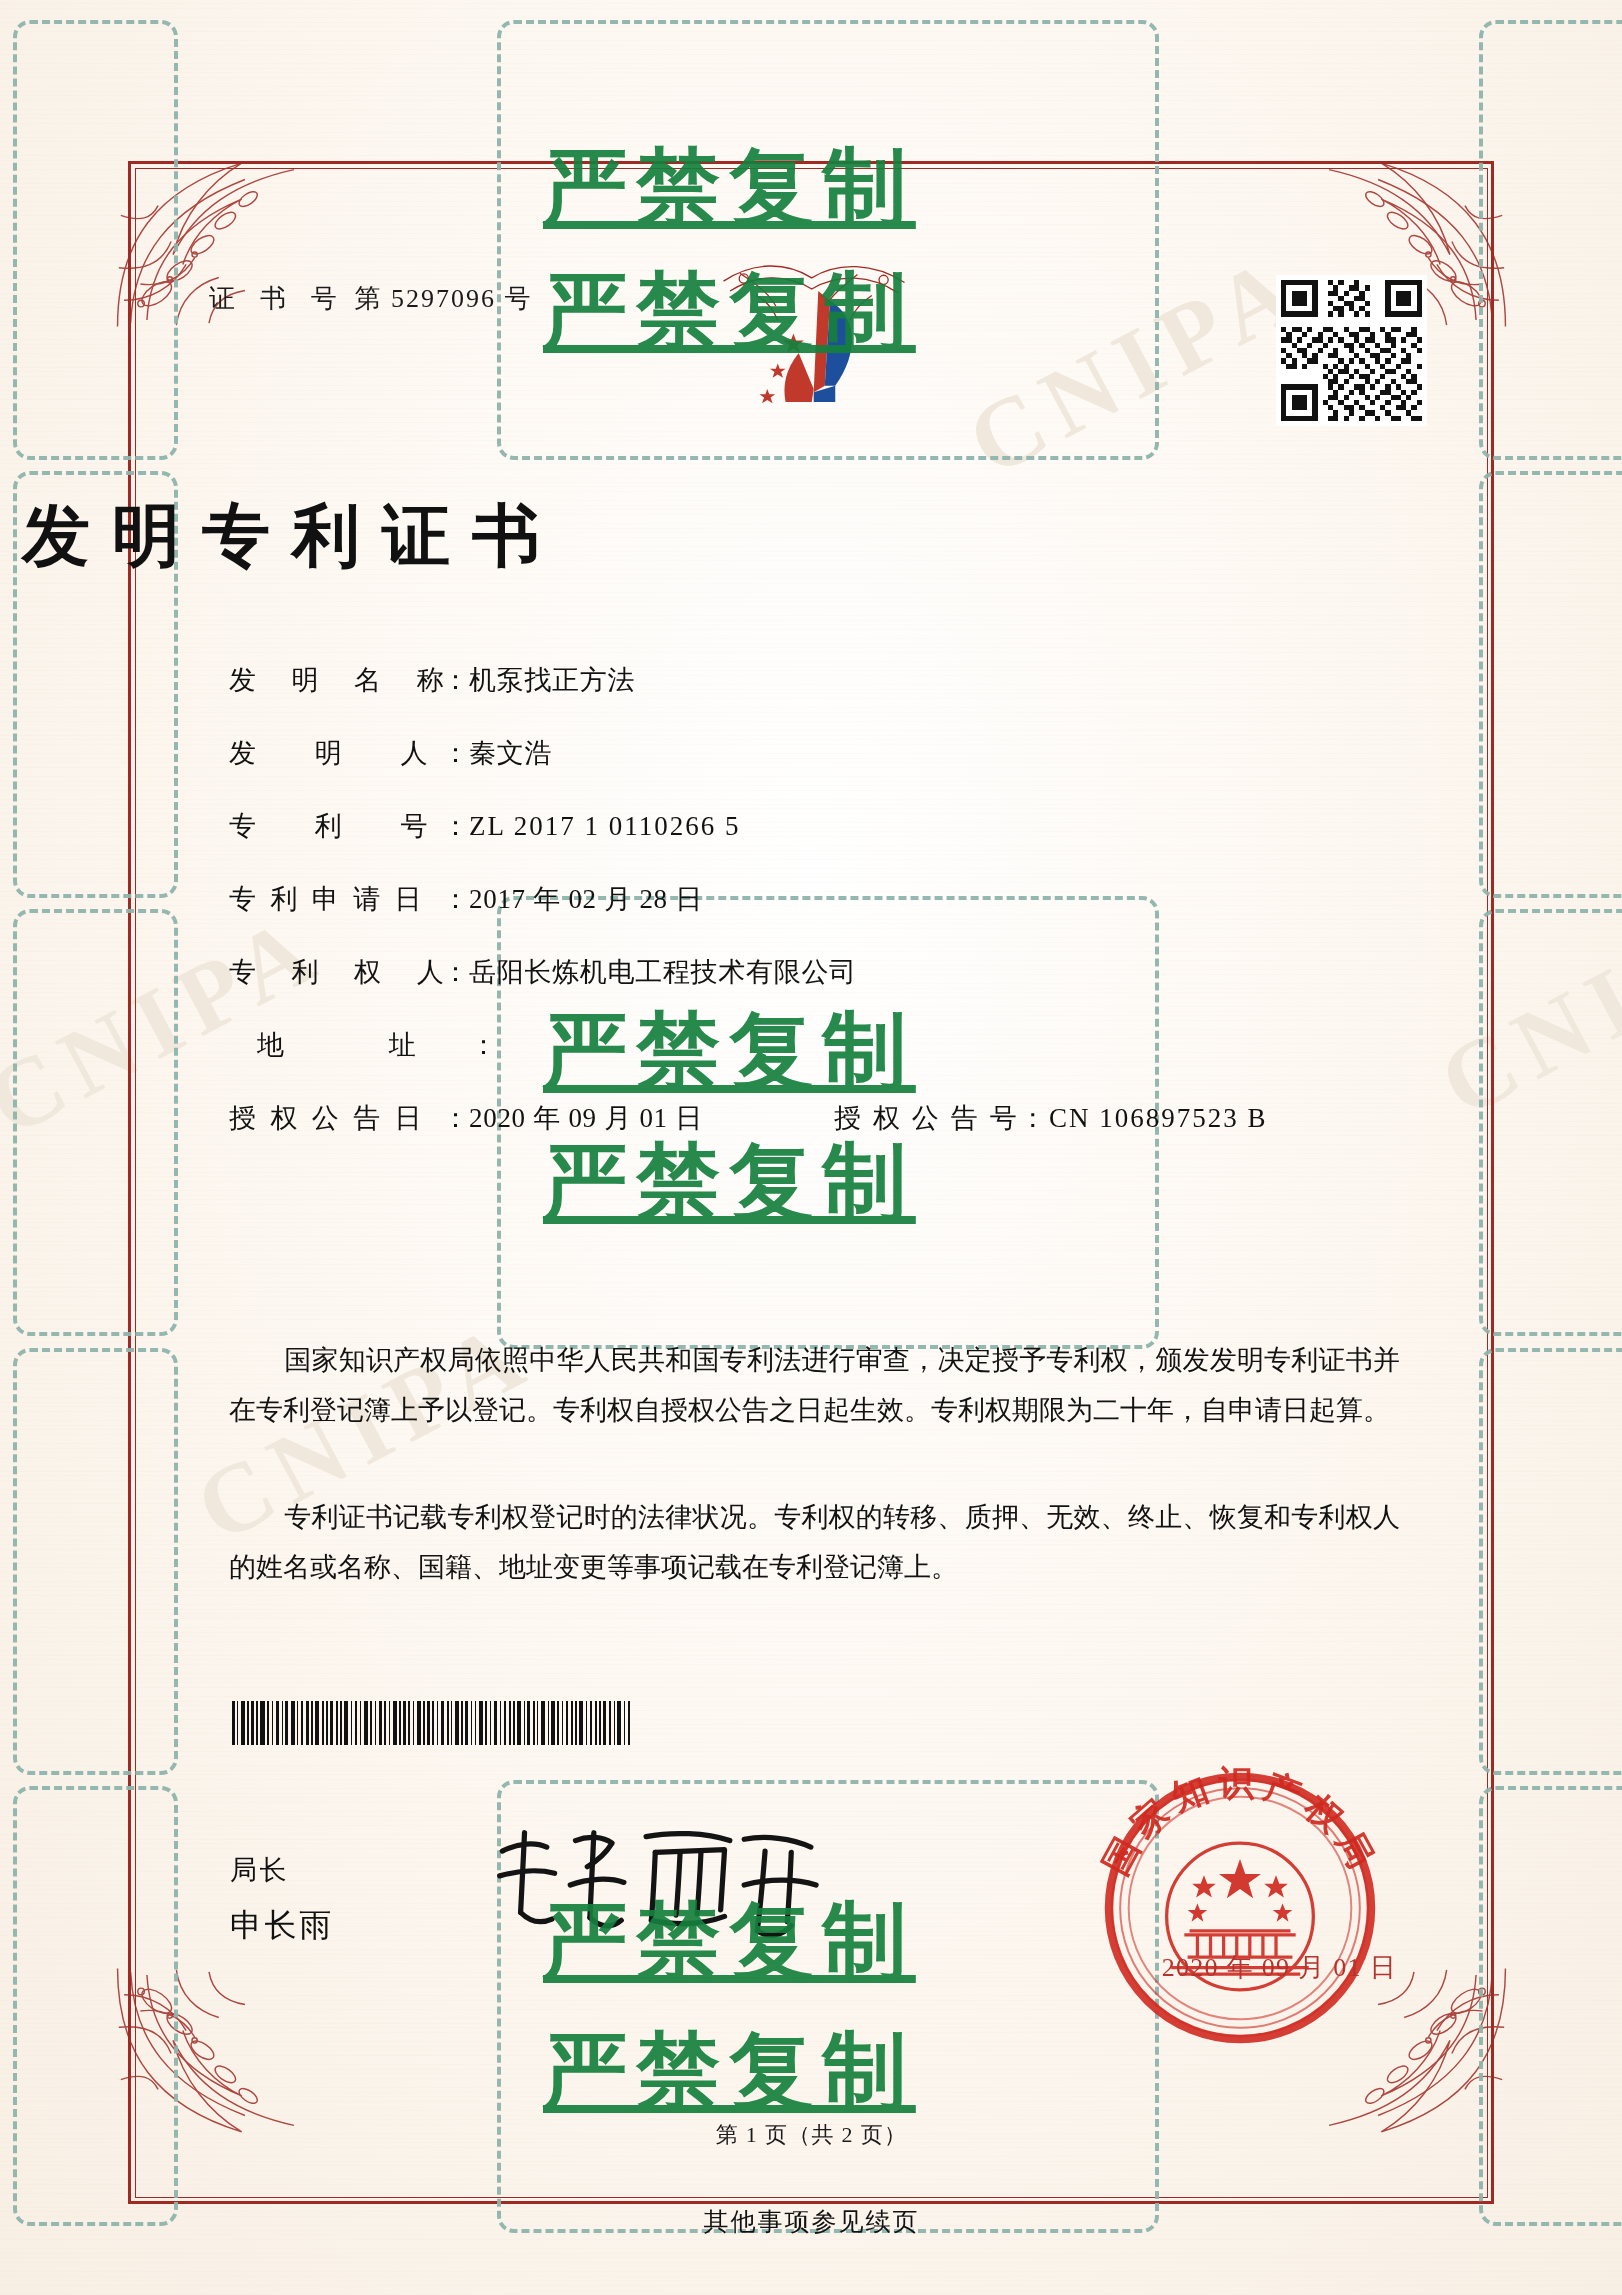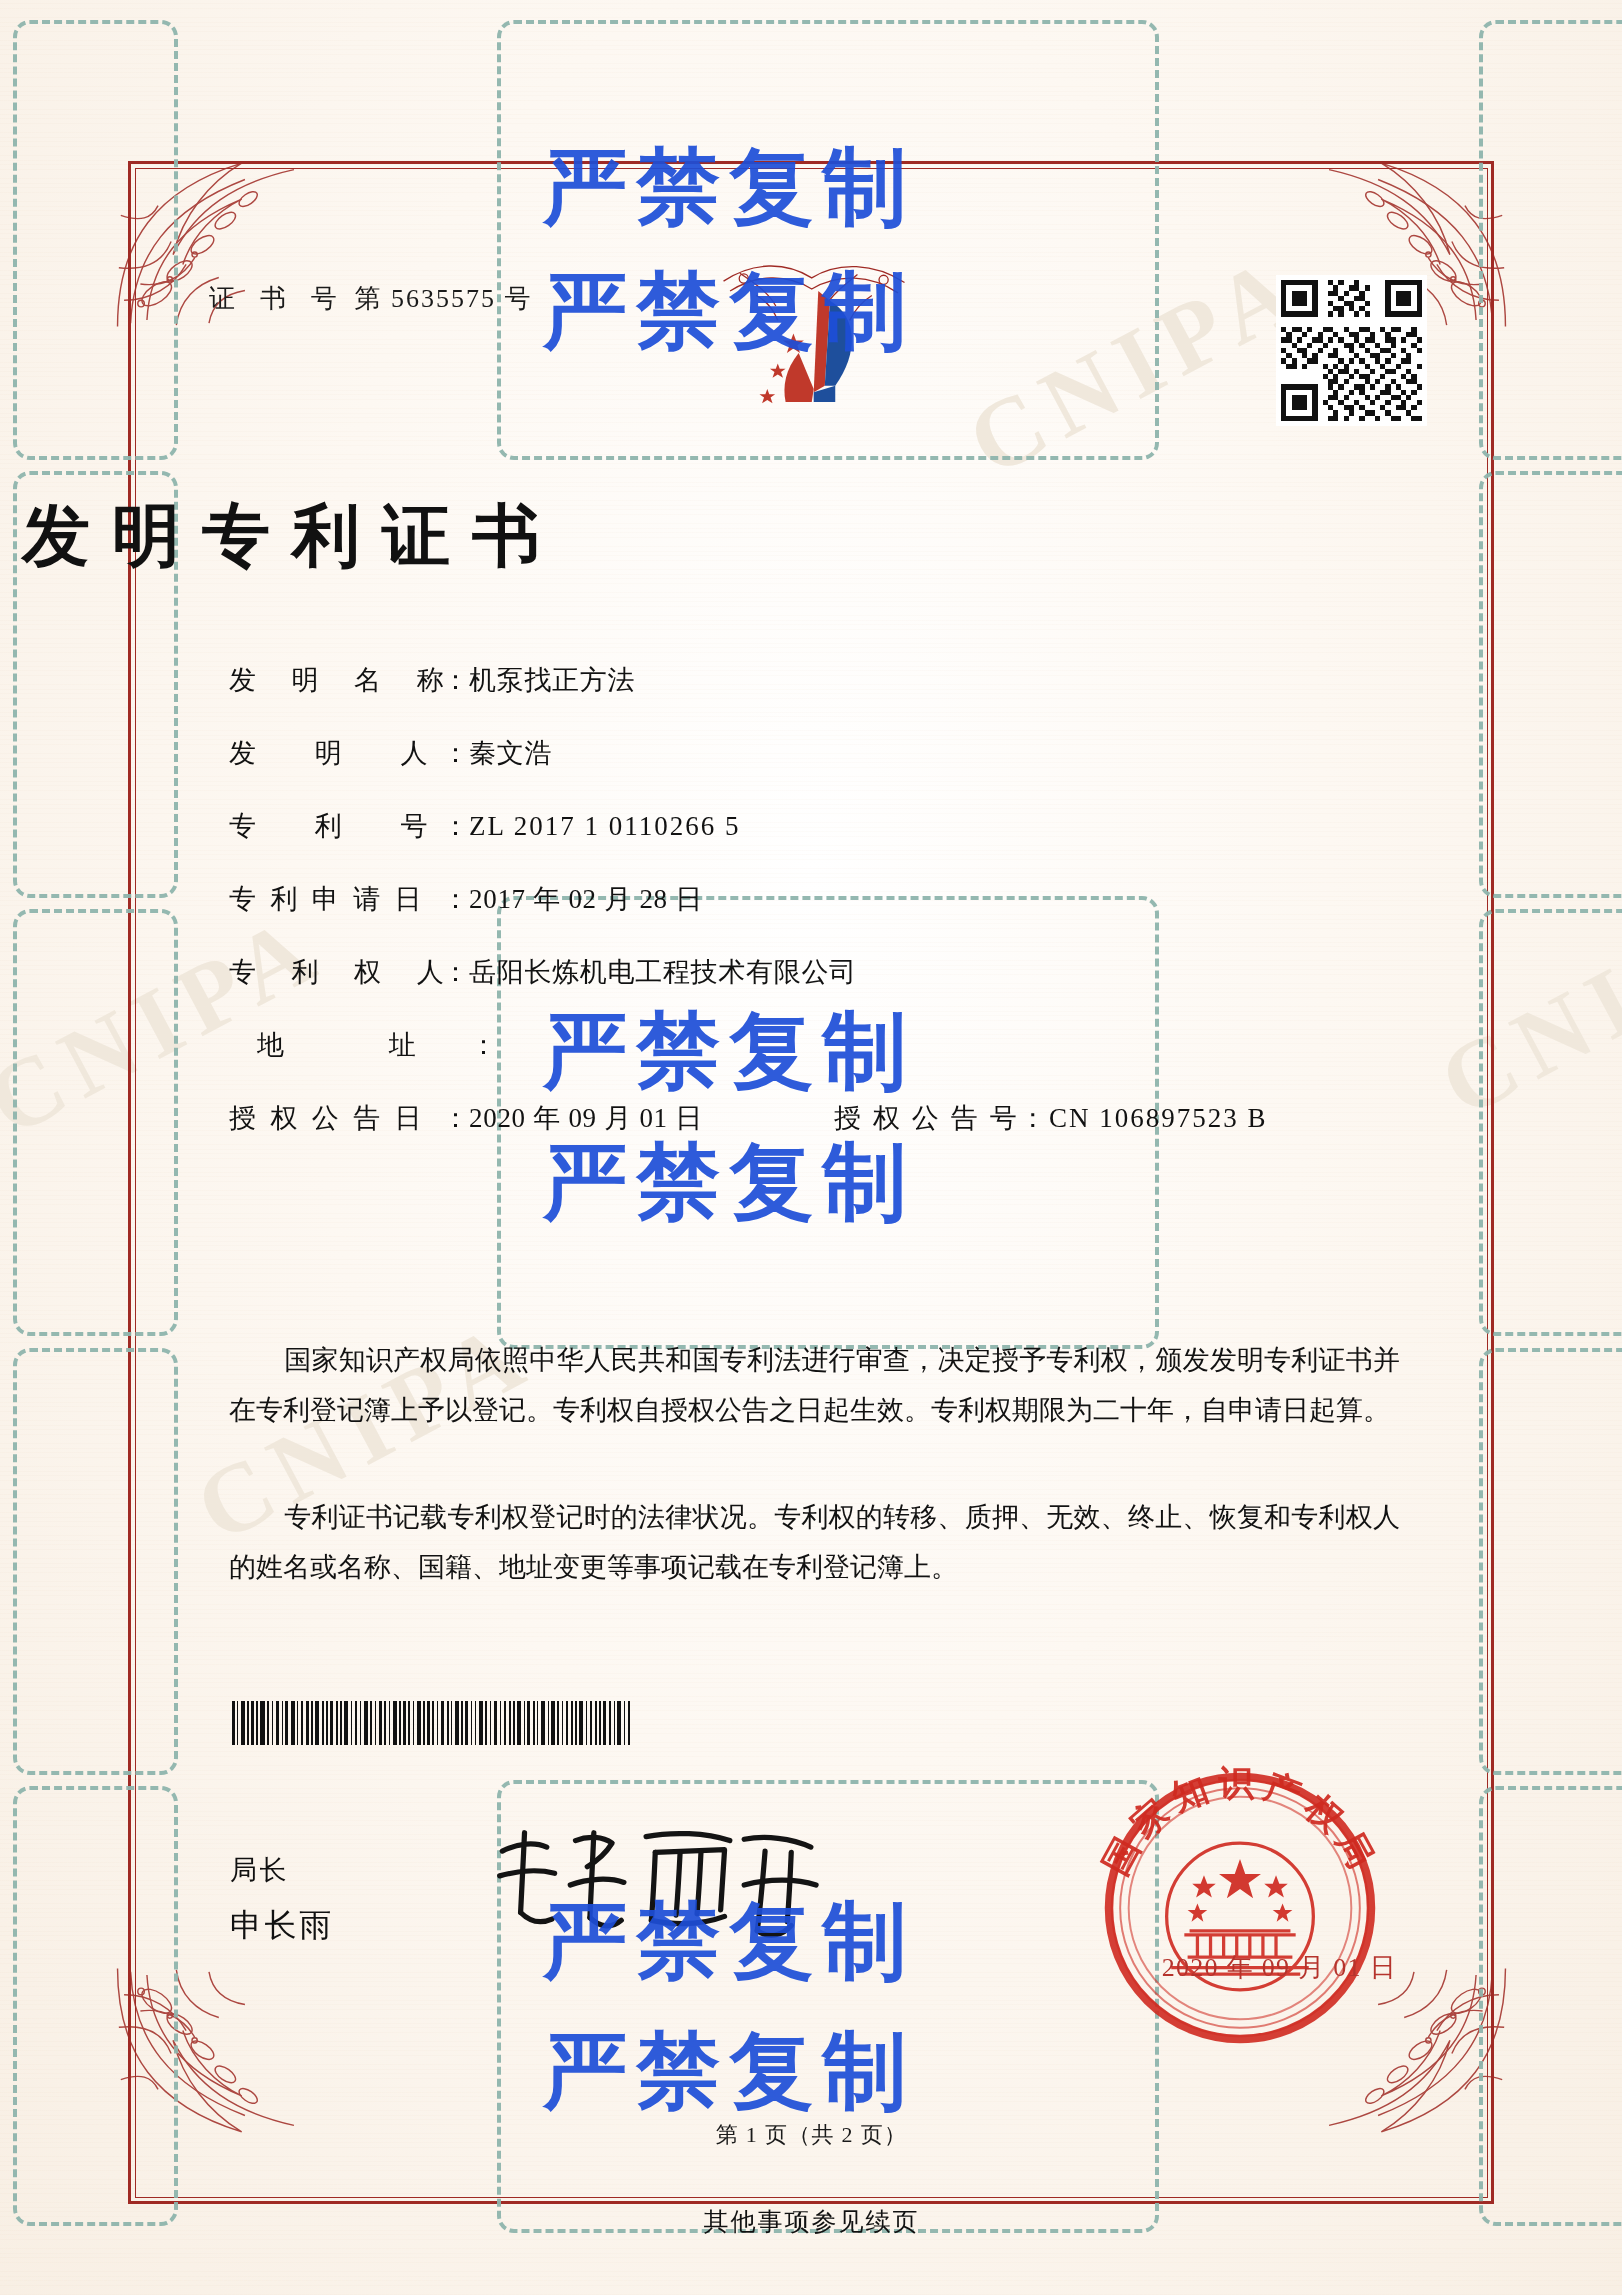--- a/index.html
+++ b/index.html
@@ -75,27 +75,28 @@
   .teal-seg {
     position: absolute;
     border: 4.6px dashed #8fb5ad;
     border-radius: 17px;
     opacity: .95;
   }
 
   
   .wm {
     position: absolute;
-    color: #1d4ed8;
+    color: #15803d;
     font-family: "DejaVu Sans", sans-serif;
     font-weight: bold;
     letter-spacing: 9.2px;
     white-space: nowrap;
     opacity: .92;
     user-select: none;
+    text-decoration: underline;
   }
   .wm1 { left: 543px; top: 131px;  font-size: 84px; }
   .wm2 { left: 543px; top: 255px;  font-size: 84px; }
   .wm3 { left: 543px; top: 995px; font-size: 84px; }
   .wm4 { left: 543px; top: 1126px; font-size: 84px; }
   .wm5 { left: 543px; top: 1885px; font-size: 84px; }
   .wm6 { left: 543px; top: 2015px; font-size: 84px; }
 
   .wm-cnipa {
     position: absolute;
@@ -410,21 +411,21 @@
     <g fill="#c0392b">
       <polygon points="112,120 116,131 128,131 118,138 122,150 112,143 102,150 106,138 96,131 108,131"></polygon>
       <polygon points="88,166 91,174 100,174 93,179 96,188 88,183 80,188 83,179 76,174 85,174"></polygon>
       <polygon points="72,205 75,213 84,213 77,218 80,227 72,222 64,227 67,218 60,213 69,213"></polygon>
     </g>
   </svg>
 </div>
 
 <div class="cert-no">
   <span class="sp">证 书 号</span>
-  <span>第 5635575 号</span>
+  <span>第 5297096 号</span>
 </div>
 
 <div class="qr">
   <svg viewBox="0 0 29 29" width="151" height="151" shape-rendering="crispEdges">
     <rect width="29" height="29" fill="#ffffff"></rect>
     <g fill="#111111">
       <rect x="1" y="1" width="7" height="1"></rect>
         <rect x="1" y="7" width="7" height="1"></rect>
       <rect x="1" y="1" width="1" height="7"></rect>
         <rect x="7" y="1" width="1" height="7"></rect>

